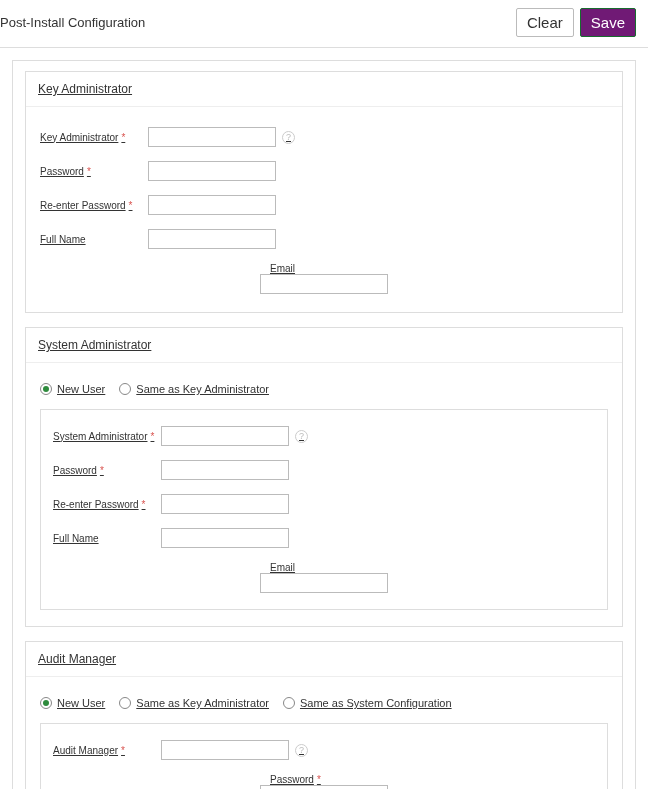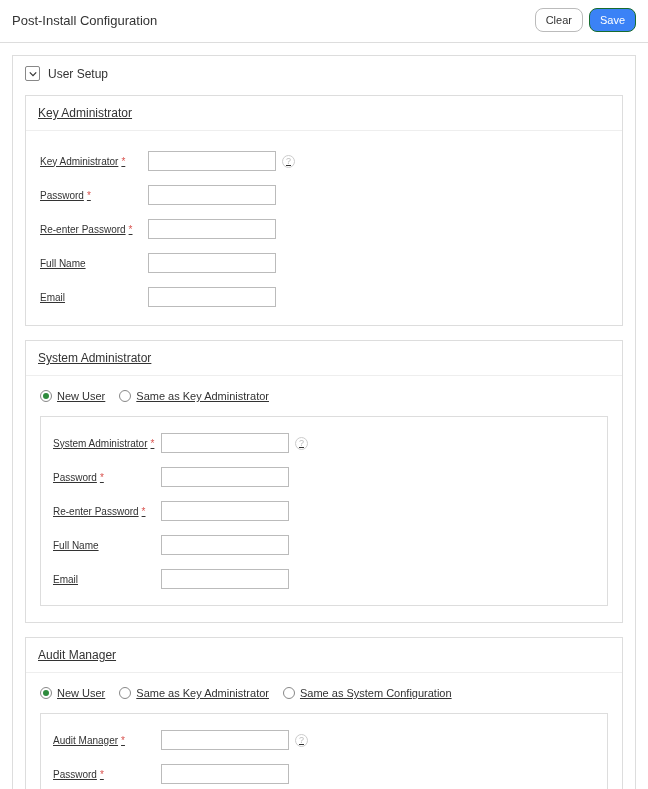--- a/index.html
+++ b/index.html
@@ -7,42 +7,42 @@
       font-family: Arial, Helvetica, sans-serif;
       font-size: 11px;
       color: #333;
       background: #fff;
       width: 648px;
     }
     .header {
       display: flex;
       justify-content: space-between;
       align-items: center;
-      padding: 8px 12px 10px 12px;
+      padding: 8px 12px 10px 0;
       border-bottom: 1px solid #ddd;
     }
     .header-title {
       font-size: 13px;
       color: #333;
     }
     .header-actions { display: flex; gap: 6px; }
     .btn {
       padding: 5px 10px;
-      font-size: 11px;
-      border-radius: 8px;
+      font-size: 15px;
+      border-radius: 2px;
       cursor: pointer;
       text-align: right;
     }
     .btn-clear {
       background: #fff;
       border: 1px solid #bbb;
       color: #333;
     }
     .btn-save {
-      background: #3b82f6;
+      background: #701a75;
       border: 1px solid #176c2e;
       color: #fff;
     }
     .main {
       padding: 12px;
     }
     .section-outer {
       border: 1px solid #ddd;
       padding: 10px 12px 14px 12px;
     }
@@ -81,20 +81,21 @@
       color: #333;
     }
     .group-body {
       padding: 14px 14px 16px 14px;
     }
     .radio-row {
       display: flex;
       align-items: center;
       gap: 14px;
       margin-bottom: 14px;
+      margin-top: 6px;
     }
     .radio-item {
       display: flex;
       align-items: center;
       gap: 5px;
       cursor: pointer;
     }
     .radio {
       width: 12px;
       height: 12px;
@@ -114,21 +115,21 @@
     .form-fields {
       border: 1px solid #ddd;
       padding: 16px 12px;
     }
     .form-fields.noborder { border: none; padding: 6px 0 2px 0; }
     .field-row {
       display: flex;
       align-items: center;
       margin-bottom: 14px;
     }
-    .field-row:last-child { margin-bottom: 0; }
+    .field-row:last-child { margin-bottom: 0; flex-direction: column; }
     .field-label {
       width: 108px;
       font-size: 10px;
       color: #333;
       display: flex;
       align-items: center;
       gap: 3px;
     }
     .req { color: #d9534f; }
     .field-input {
@@ -158,28 +159,20 @@
 <div class="header">
   <div class="header-title">Post-Install Configuration</div>
   <div class="header-actions">
     <button class="btn btn-clear">Clear</button>
     <button class="btn btn-save">Save</button>
   </div>
 </div>
 
 <div class="main">
   <div class="section-outer">
-    <div class="section-header">
-      <div class="collapse-toggle">
-        <svg viewBox="0 0 10 6">
-            <path d="M1 1 L5 5 L9 1" fill="none" stroke="#333" stroke-width="1.5"></path>
-          </svg>
-      </div>
-      <div class="section-title">User Setup</div>
-    </div>
 
     <div class="group">
       <div class="group-header">Key Administrator</div>
       <div class="group-body">
         <div class="form-fields noborder">
           <div class="field-row">
             <div class="field-label">
                 <span>Key Administrator</span>
                 <span class="req">*</span>
               </div>

